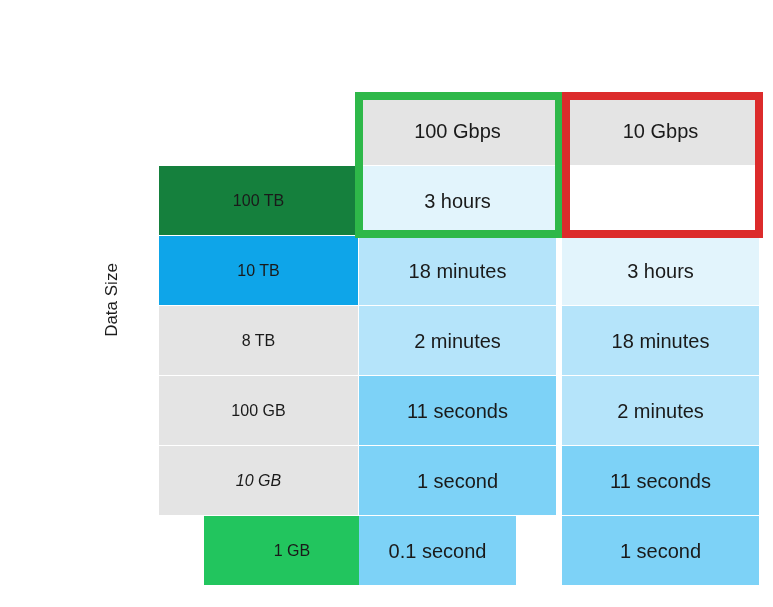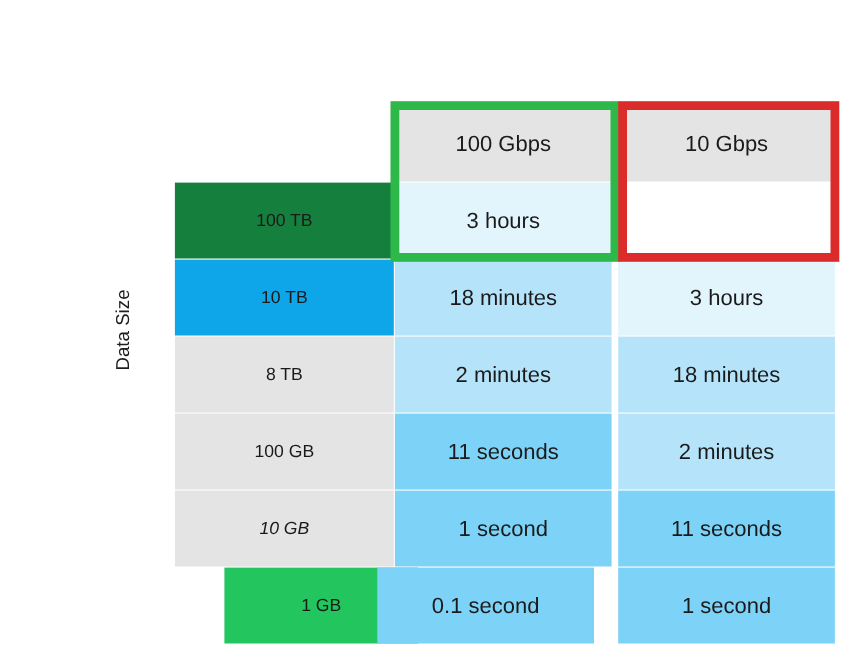--- a/index.html
+++ b/index.html
@@ -117,20 +117,20 @@
       <div class="cell rowlabel" style="left: 0px; top: 210px; width: 199px; height: 69px; background: rgb(228, 228, 228);">8 TB</div>
       <div class="cell value" style="left: 200px; top: 210px; width: 197px; height: 69px; background: rgb(181, 228, 250);">2 minutes</div>
       <div class="cell value" style="left: 403px; top: 210px; width: 197px; height: 69px; background: rgb(181, 228, 250);">18 minutes</div>
       <div class="cell rowlabel" style="left: 0px; top: 280px; width: 199px; height: 69px; background: rgb(228, 228, 228);">100 GB</div>
       <div class="cell value" style="left: 200px; top: 280px; width: 197px; height: 69px; background: rgb(125, 210, 247);">11 seconds</div>
       <div class="cell value" style="left: 403px; top: 280px; width: 197px; height: 69px; background: rgb(181, 228, 250);">2 minutes</div>
       <div class="cell rowlabel" style="left: 0px; top: 350px; width: 199px; height: 69px; background: rgb(228, 228, 228); font-style: italic;">10 GB</div>
       <div class="cell value" style="left: 200px; top: 350px; width: 197px; height: 69px; background: rgb(125, 210, 247);">1 second</div>
       <div class="cell value" style="left: 403px; top: 350px; width: 197px; height: 69px; background: rgb(125, 210, 247);">11 seconds</div>
       <div class="cell rowlabel" style="left: 0px; top: 420px; width: 176px; height: 69px; background: #22c55e; margin-left: 45px;">1 GB</div>
-      <div class="cell value" style="left: 184px; top: 420px; width: 197px; height: 69px; background: rgb(125, 210, 247);">0.1 second</div>
+      <div class="cell value" style="left: 200px; top: 420px; width: 157px; height: 69px; background: rgb(125, 210, 247);">0.1 second</div>
       <div class="cell value" style="left: 403px; top: 420px; width: 197px; height: 69px; background: rgb(125, 210, 247);">1 second</div>
     </div>
 
   <div class="highlight-box" id="highlight-good" style="border-color: rgb(46, 184, 73);"></div>
   <div class="highlight-box" id="highlight-bad" style="border-color: rgb(220, 43, 43);"></div>
 
 </div>
 
 </body></html>

